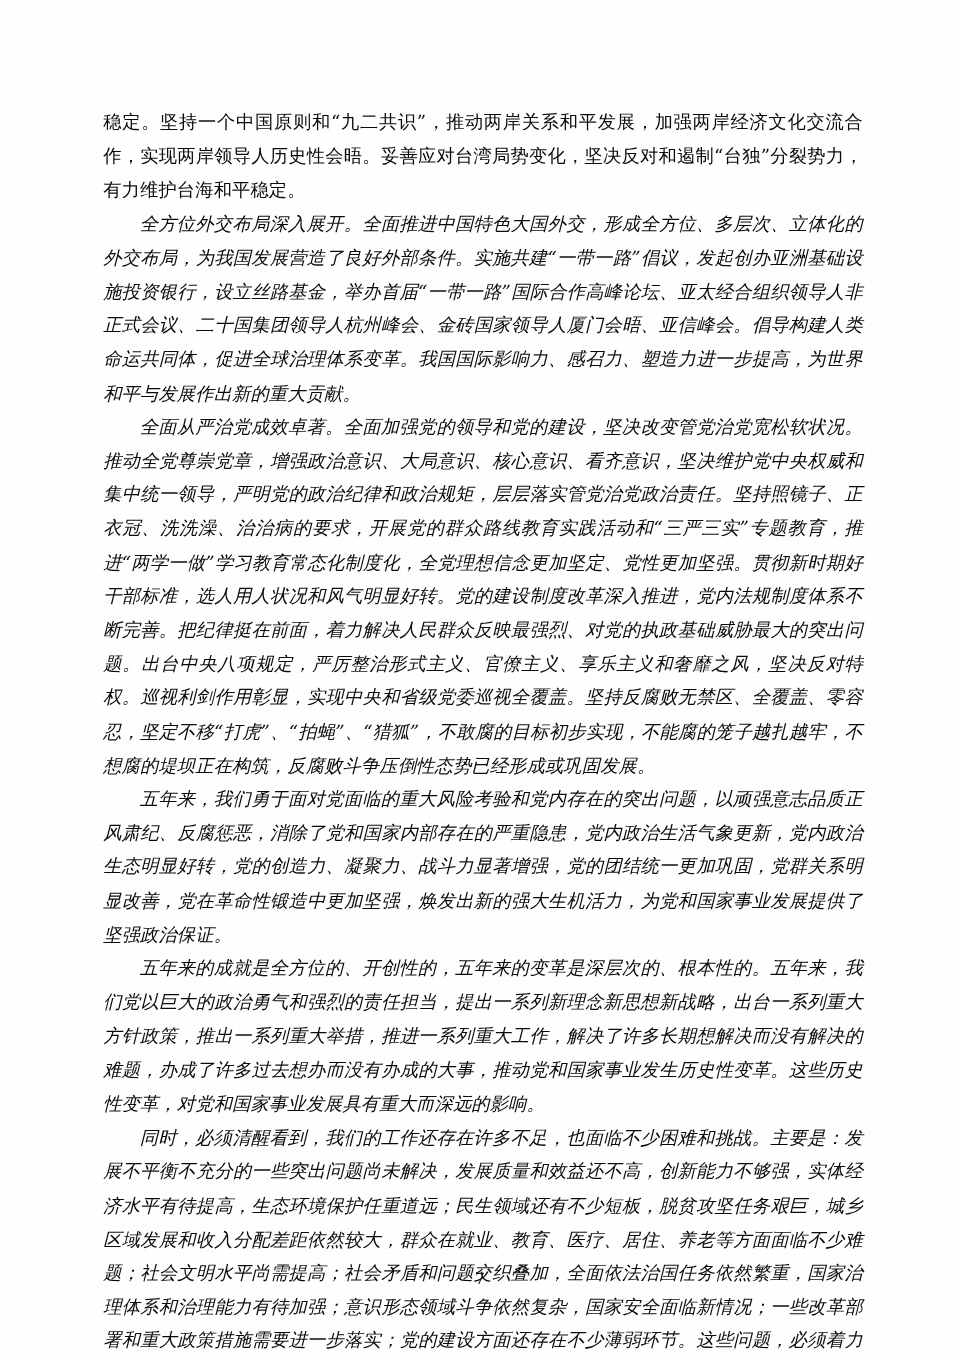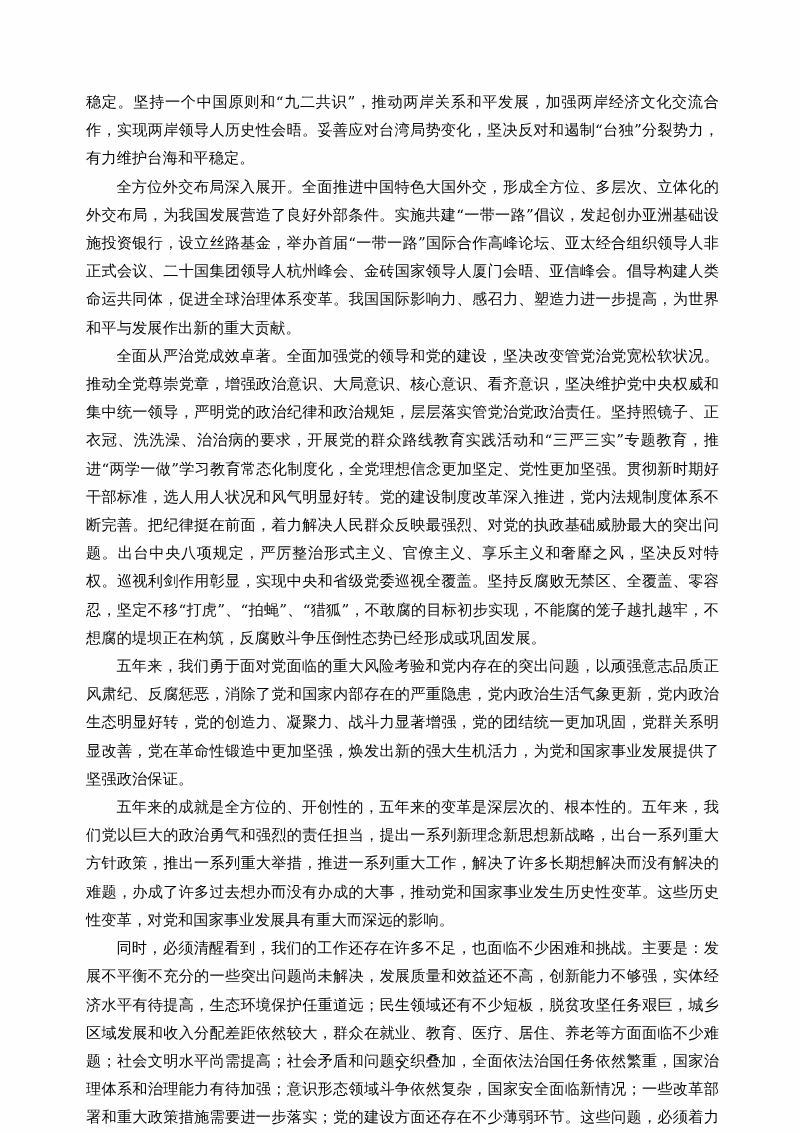--- a/index.html
+++ b/index.html
@@ -37,20 +37,21 @@
     line-height: 28.2px;
     text-align: justify;
     text-justify: inter-ideograph;
     text-indent: 0;
     letter-spacing: 0.15px;
     font-family: "DejaVu Serif", "Liberation Serif", serif;
     color: #0a0a0a;
   }
   p.indent {
     text-indent: 2em;
+    font-style: italic;
   }
   .pagenum {
     position: absolute;
     left: 0;
     top: 1059px;
     width: 800px;
     text-align: center;
     font-size: 13px;
     font-family: "DejaVu Serif", "Liberation Serif", serif;
     color: #111;

